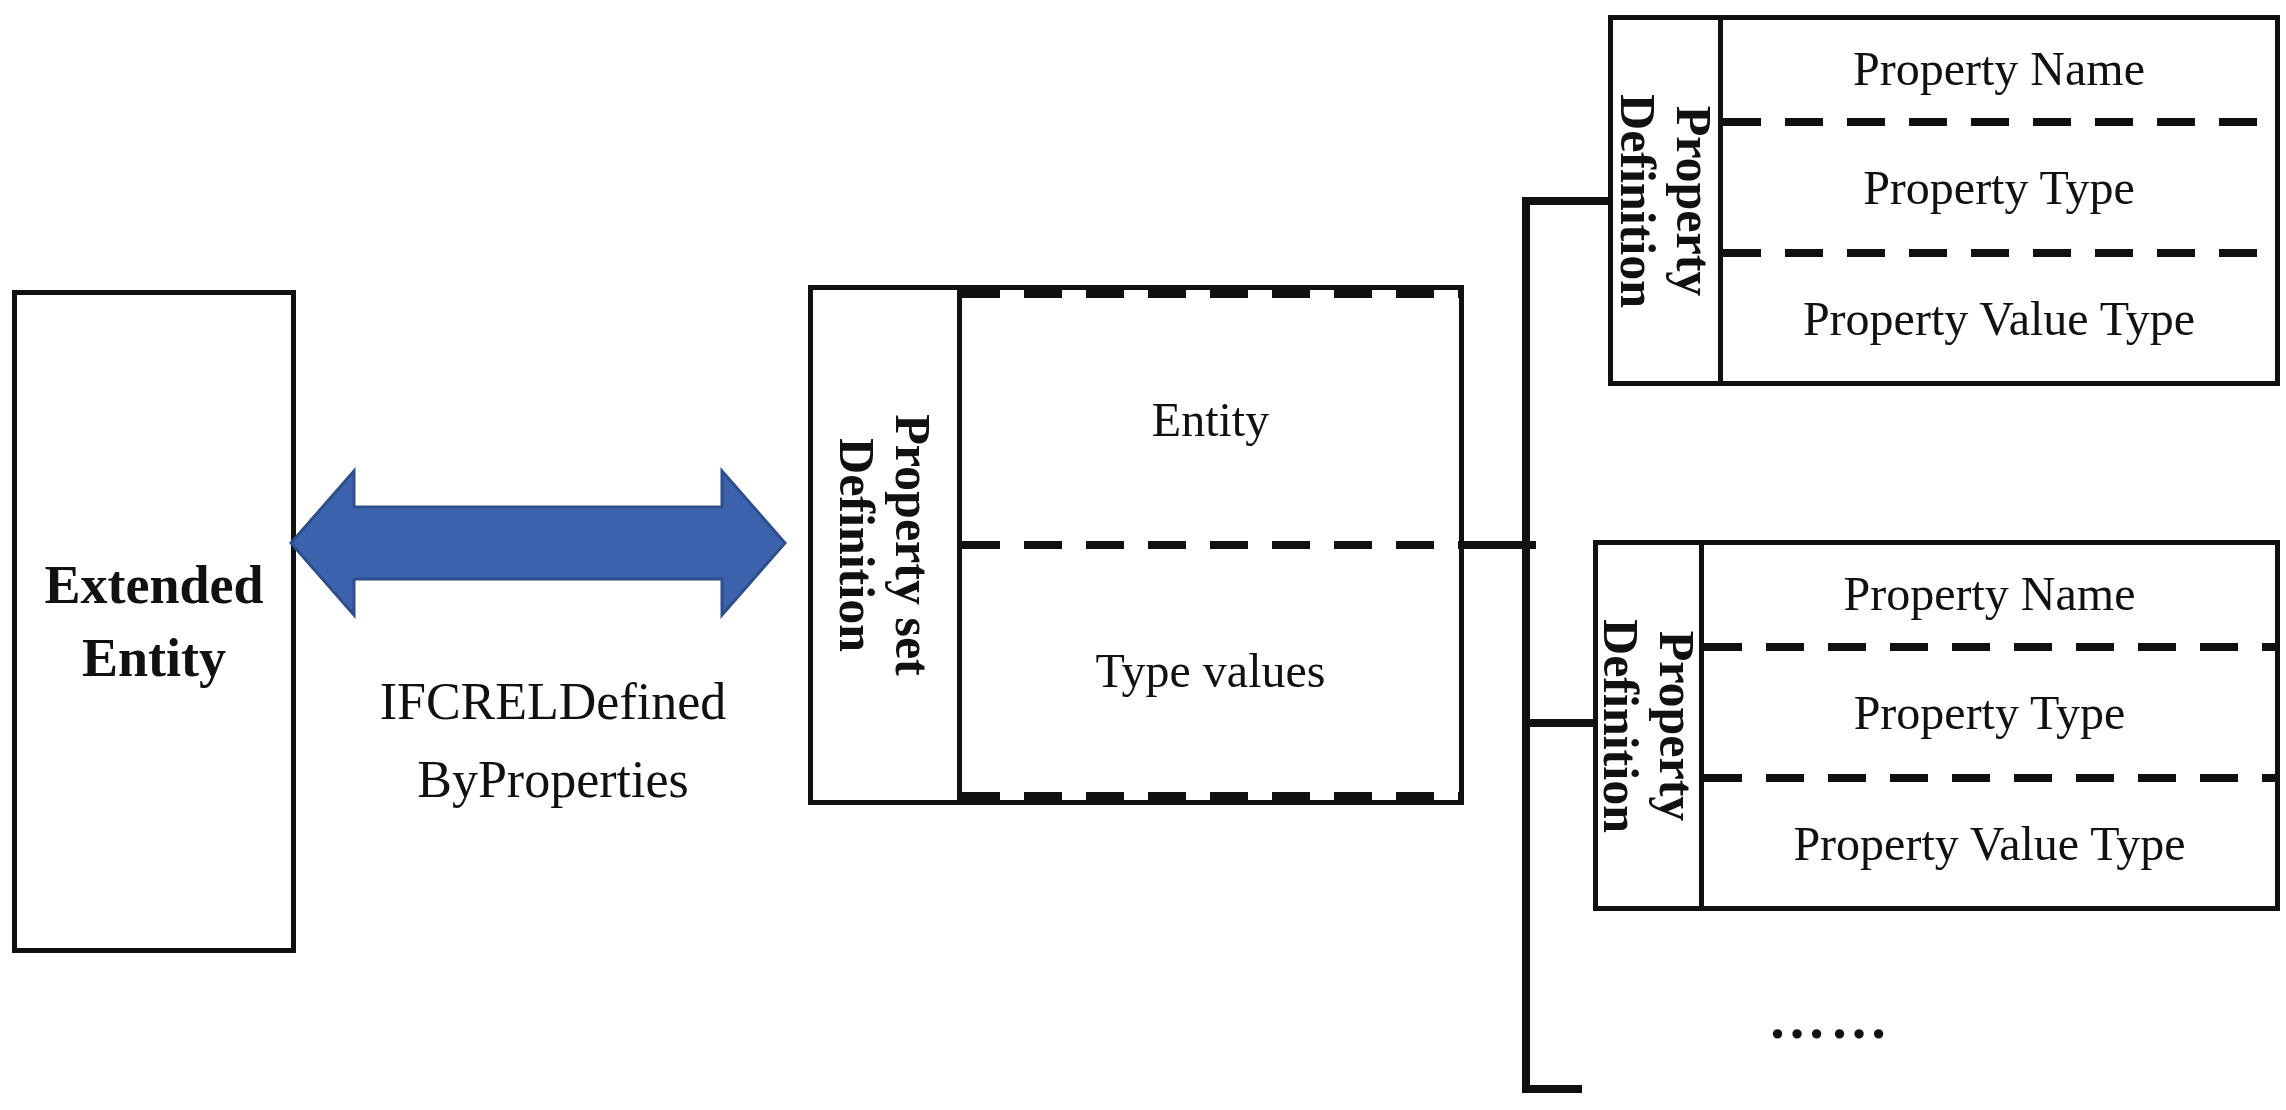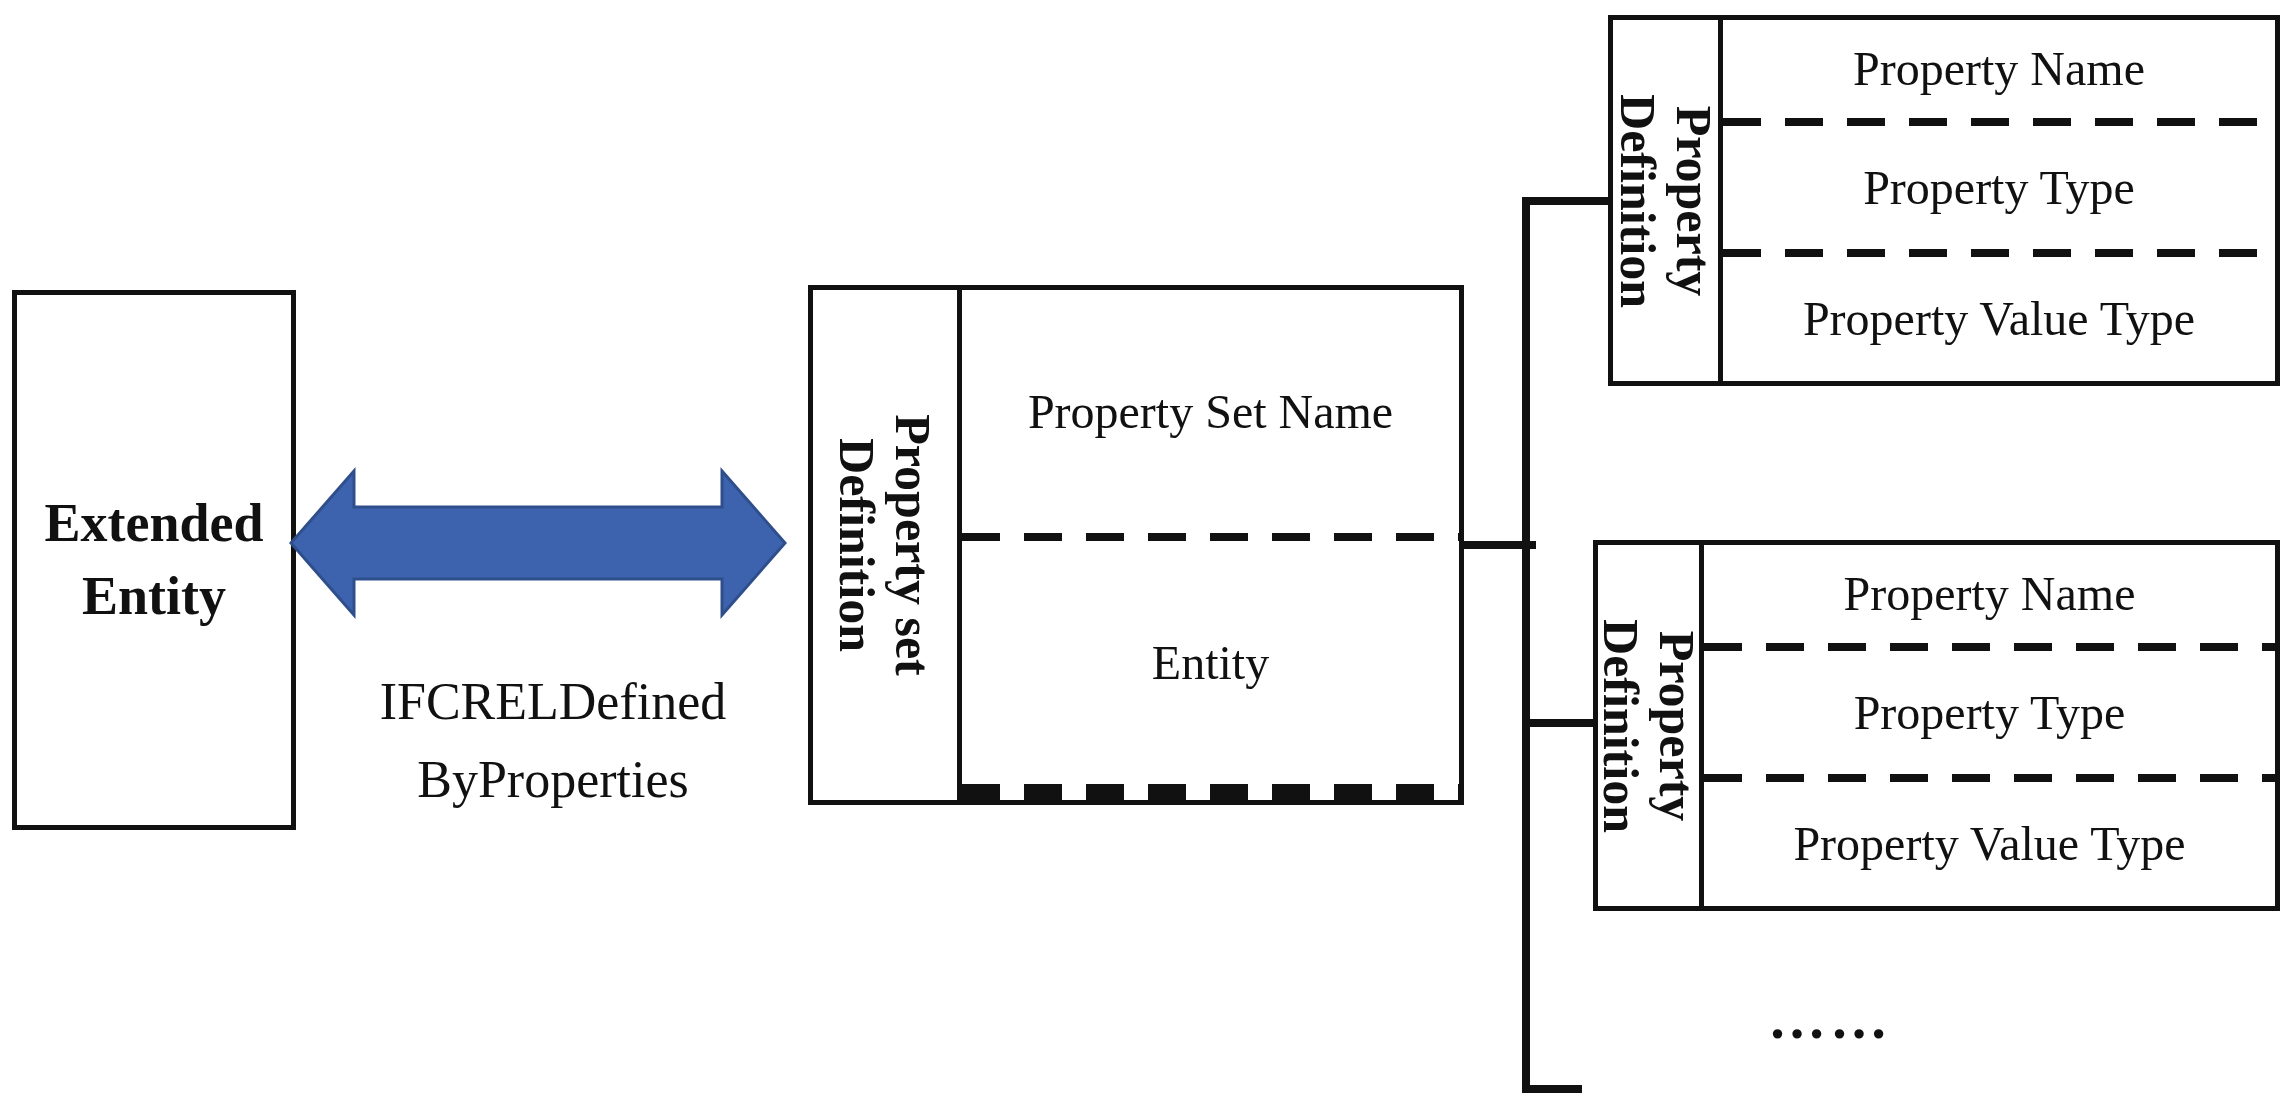--- a/index.html
+++ b/index.html
@@ -111,42 +111,42 @@
     font-size: 58px;
     font-weight: bold;
     letter-spacing: 4px;
   }
 </style>
 </head>
 <body>
 
 <div id="stage">
 
-  <div class="box plain-box" style="left:12px; top:290px; width:284px; height:540px;">
+  <div class="box plain-box" style="left:12px; top:290px; width:284px; height:663px;">
     <div class="left-title">Extended
 Entity</div>
   </div>
 
   <svg id="rel-arrow" width="500" height="168" viewBox="0 0 500 168">
     <polygon points="3,84 66,12 66,48 434,48 434,12 497,84 434,156 434,120 66,120 66,156" fill="#3E63AE"></polygon>
   </svg>
 
   <div class="arrow-label">IFCRELDefined
 ByProperties</div>
 
   <div class="box" style="left:808px; top:285px; width:656px; height:520px;">
     <div class="vcol" style="width:149px;">
       <div class="vtext">Property set
 Definition</div>
     </div>
     <div class="rows">
-      <div class="row">Property Set Name</div>
       <div class="sep"></div>
       <div class="row">Entity</div>
       <div class="sep"></div>
+      <div class="row">Type values</div>
       <div class="sep"></div>
     </div>
   </div>
 
   <div class="box" style="left:1608px; top:15px; width:672px; height:371px;">
     <div class="vcol" style="width:110px;">
       <div class="vtext">Property
 Definition</div>
     </div>
     <div class="rows">

